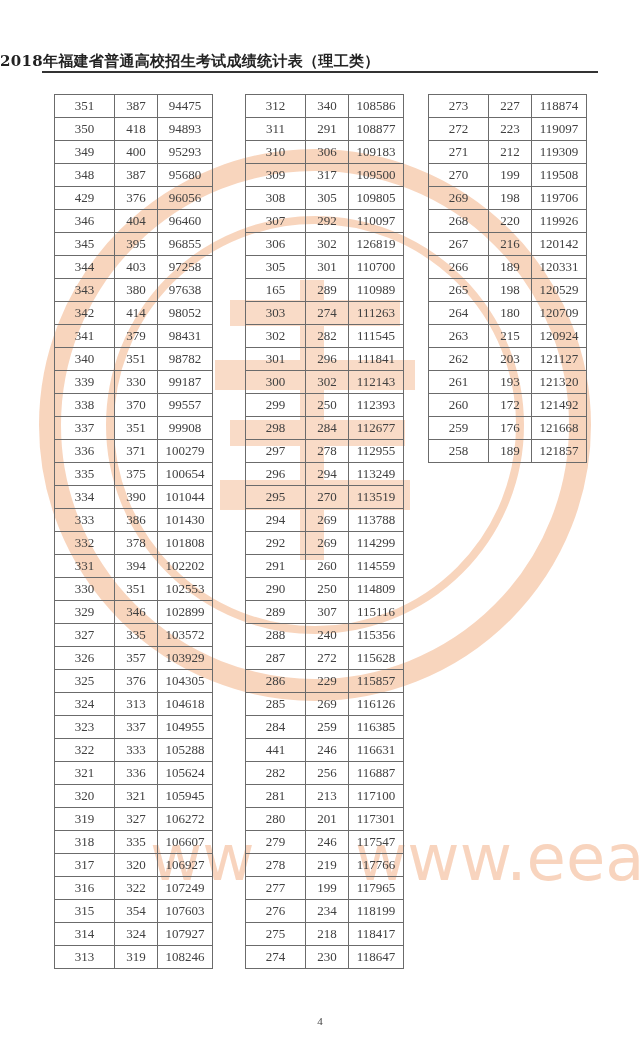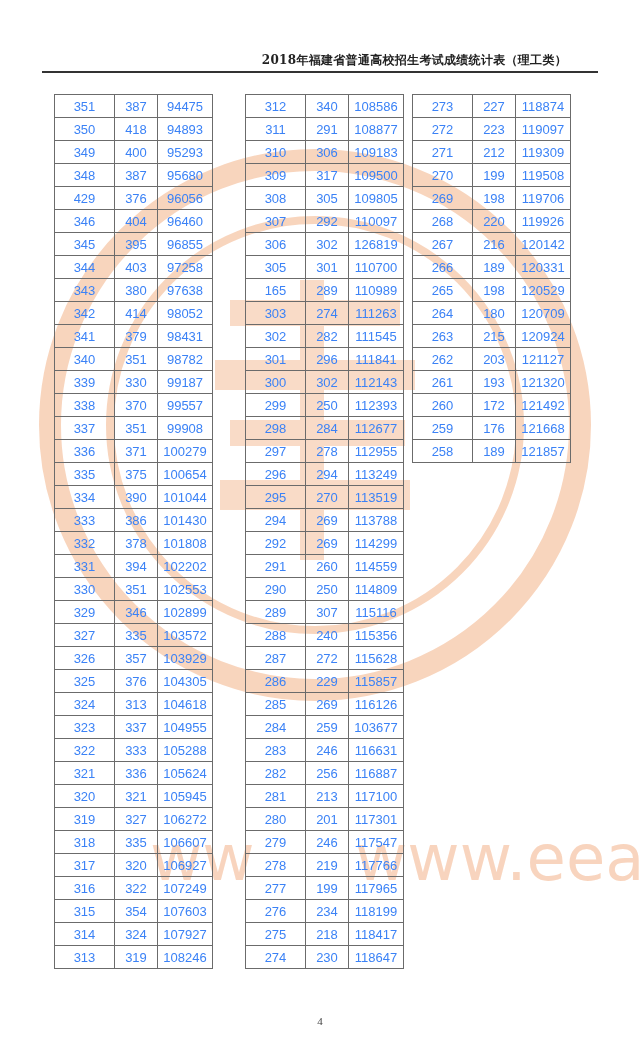--- a/index.html
+++ b/index.html
@@ -1,37 +1,37 @@
 <!DOCTYPE html>
 <html><head>
 <meta charset="utf-8">
 <style>
   html, body { margin:0; padding:0; }
   body {
     width:640px; height:1043px; background:#ffffff; position:relative; overflow:hidden;
     font-family: "DejaVu Serif", "Liberation Serif", serif; color:#333;
   }
   .title {
-    position:absolute; left:0; width:567px; top:52px; text-align:right;
-    font-size:12px; font-weight:bold; color:#222; letter-spacing:0.3px;
+    position:absolute; left:0; width:567px; top:52px; text-align:left;
+    font-size:15px; font-weight:bold; color:#222; letter-spacing:0.3px;
   }
   .rule {
     position:absolute; left:42px; width:556px; top:71px; height:2px; background:#333;
   }
   .watermark { position:absolute; left:0; top:0; width:640px; height:1043px; pointer-events:none; }
   table.score {
     position:absolute; border-collapse:collapse; top:94px;
-    font-family: Liberation Sans, sans-serif; font-size:13px; color:#3b82f6;border-radius:12px;
+    font-family: Liberation Serif, serif; font-size:13px; color:#404040;border-radius:12px;
   }
   table.score td {
     border:1px solid #6b6b6b; height:22px; padding:0; text-align:center; vertical-align:middle;
   }
   #t1 { left:54px; }
   #t2 { left:245px; }
-  #t3 { left:412px; }
+  #t3 { left:428px; }
   .c1 { width:59px; } .c2 { width:42px; } .c3 { width:54px; }
   .page-num {
     position:absolute; top:1015px; left:0; width:640px; text-align:center; font-size:11px; color:#444;
     font-family: "Liberation Serif", serif;
   }
 </style>
 </head>
 <body>
 
 <svg class="watermark" viewBox="0 0 640 1043" xmlns="http://www.w3.org/2000/svg">
@@ -380,24 +380,24 @@
         <td class="c3">115857</td>
       </tr>
       <tr>
         <td class="c1">285</td>
         <td class="c2">269</td>
         <td class="c3">116126</td>
       </tr>
       <tr>
         <td class="c1">284</td>
         <td class="c2">259</td>
-        <td class="c3">103677</td>
-      </tr>
-      <tr>
-        <td class="c1">283</td>
+        <td class="c3">116385</td>
+      </tr>
+      <tr>
+        <td class="c1">441</td>
         <td class="c2">246</td>
         <td class="c3">116631</td>
       </tr>
       <tr>
         <td class="c1">282</td>
         <td class="c2">256</td>
         <td class="c3">116887</td>
       </tr>
       <tr>
         <td class="c1">281</td>

